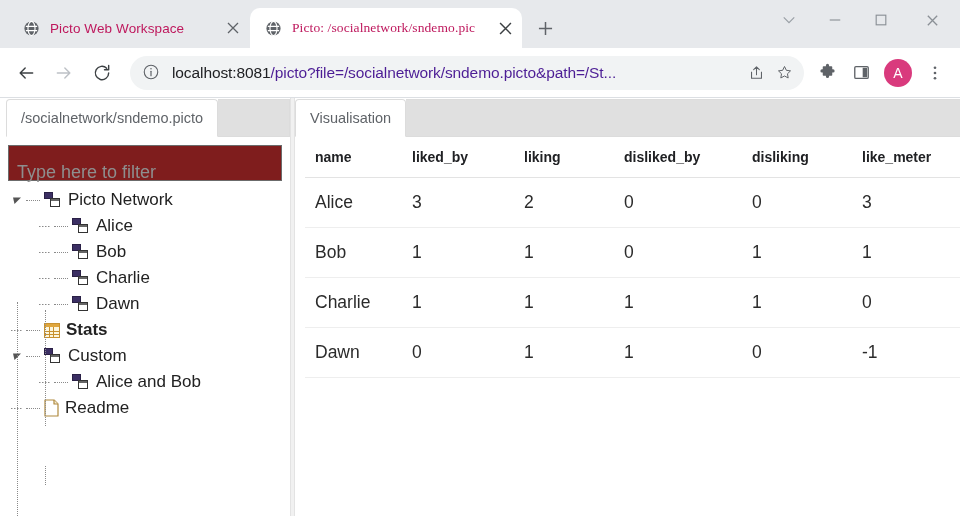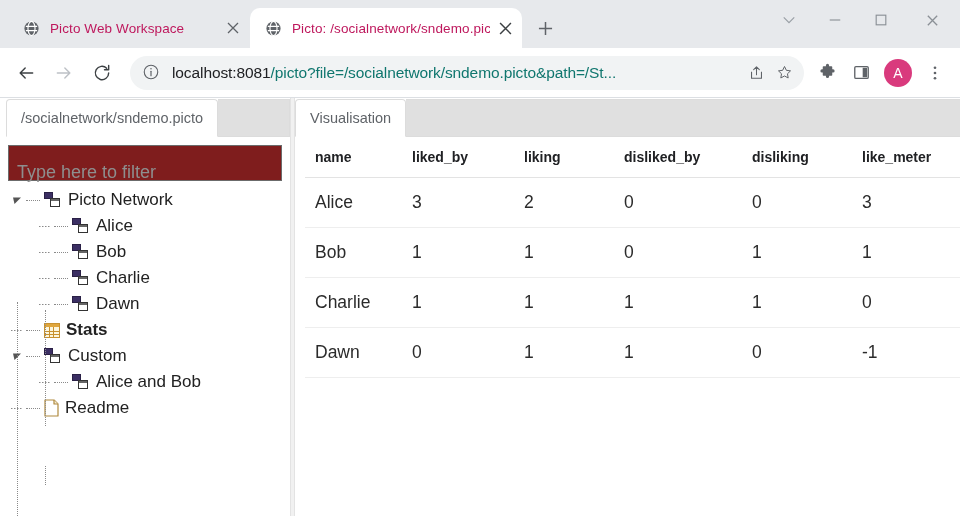--- a/index.html
+++ b/index.html
@@ -29,21 +29,21 @@
   .tab-favicon {
     width: 18px; height: 18px; flex: 0 0 18px; margin-right: 10px;
     display:flex; align-items:center; justify-content:center;
   }
   .tab-title {
     font-size: 13.5px; white-space: nowrap; overflow: hidden;
     text-overflow: clip; flex: 1 1 auto; color:#be185d;
     letter-spacing: 0.1px;
   }
   .tab.inactive .tab-title { width: 168px; }
-  .tab.active .tab-title { width: 218px; }
+  .tab.active .tab-title { width: 218px; font-family: Liberation Serif, serif; }
   .tab-close {
     width: 22px; height: 22px; flex:0 0 22px; margin-left: 4px;
     display:flex; align-items:center; justify-content:center;
     border-radius: 50%; color:#5f6368;
   }
   .newtab {
     width: 30px; height: 30px; margin: 0 0 5px 8px;
     display:flex; align-items:center; justify-content:center;
     border-radius: 50%; color:#5f6368;
   }
@@ -71,21 +71,21 @@
     flex: 1 1 auto; height: 34px; background:#f1f3f4; border-radius:17px;
     display:flex; align-items:center; padding: 0 6px 0 12px;
     margin: 0 6px 0 8px; overflow:hidden; min-width: 0;
   }
   .info-icon { width:20px;height:20px;flex:0 0 20px;margin-right:10px;color:#5f6368; }
   .url {
     flex:1 1 auto; font-size: 15.5px; color:#202124; white-space:nowrap;
     overflow:hidden; letter-spacing: -0.1px;
   }
   .url .host { color:#202124; }
-  .url .rest { color:#0f766e; }
+  .url .rest { color:#4c1d95; }
   .omni-action { width:28px;height:28px;flex:0 0 28px;display:flex;align-items:center;justify-content:center;color:#5f6368; }
   .tb-icon { width:34px;height:34px;flex:0 0 34px;display:flex;align-items:center;justify-content:center;color:#5f6368; }
   .avatar {
     width:28px;height:28px;flex:0 0 28px;border-radius:50%;
     background:#d93a7d; color:#fff; font-size:14px;
     display:flex;align-items:center;justify-content:center; margin: 0 6px;
   }
 
   
   .page { position:absolute; left:0; top:98px; width:960px; height:418px; background:#fff; display:flex; }

